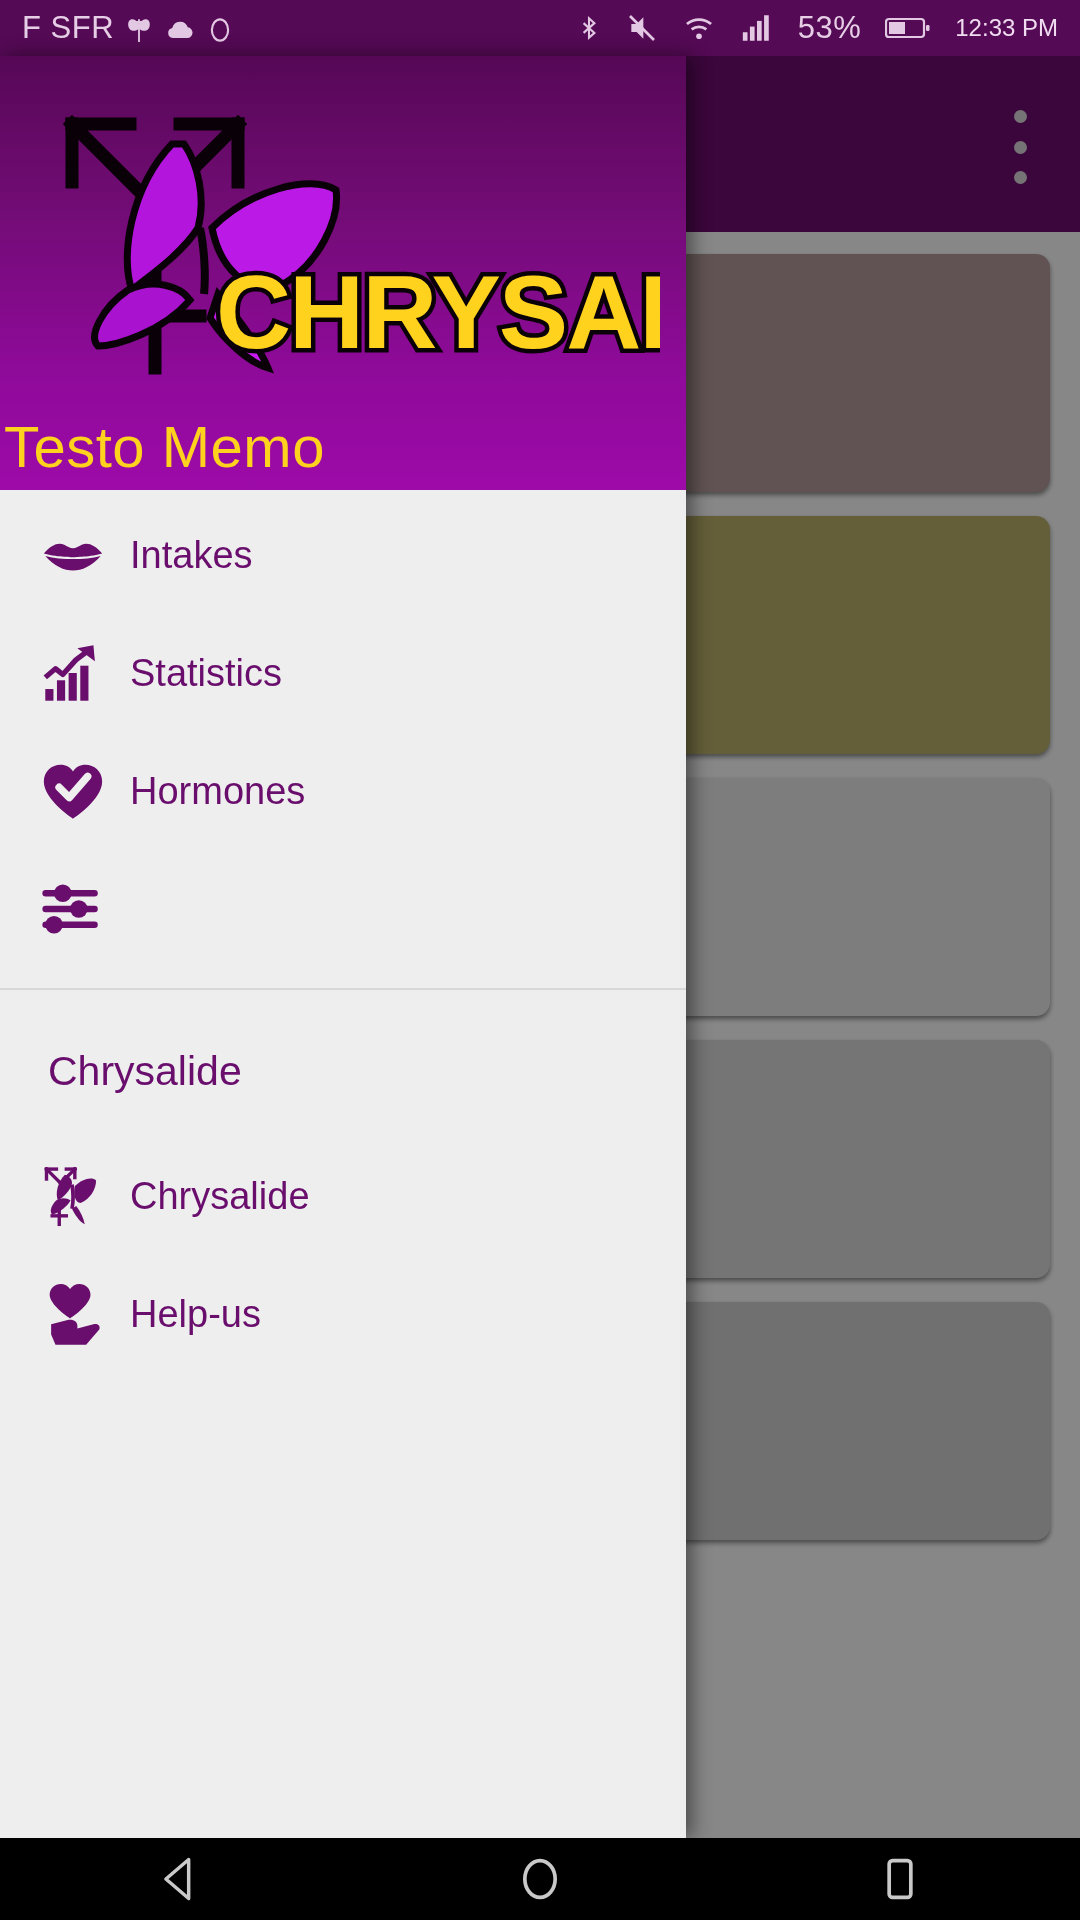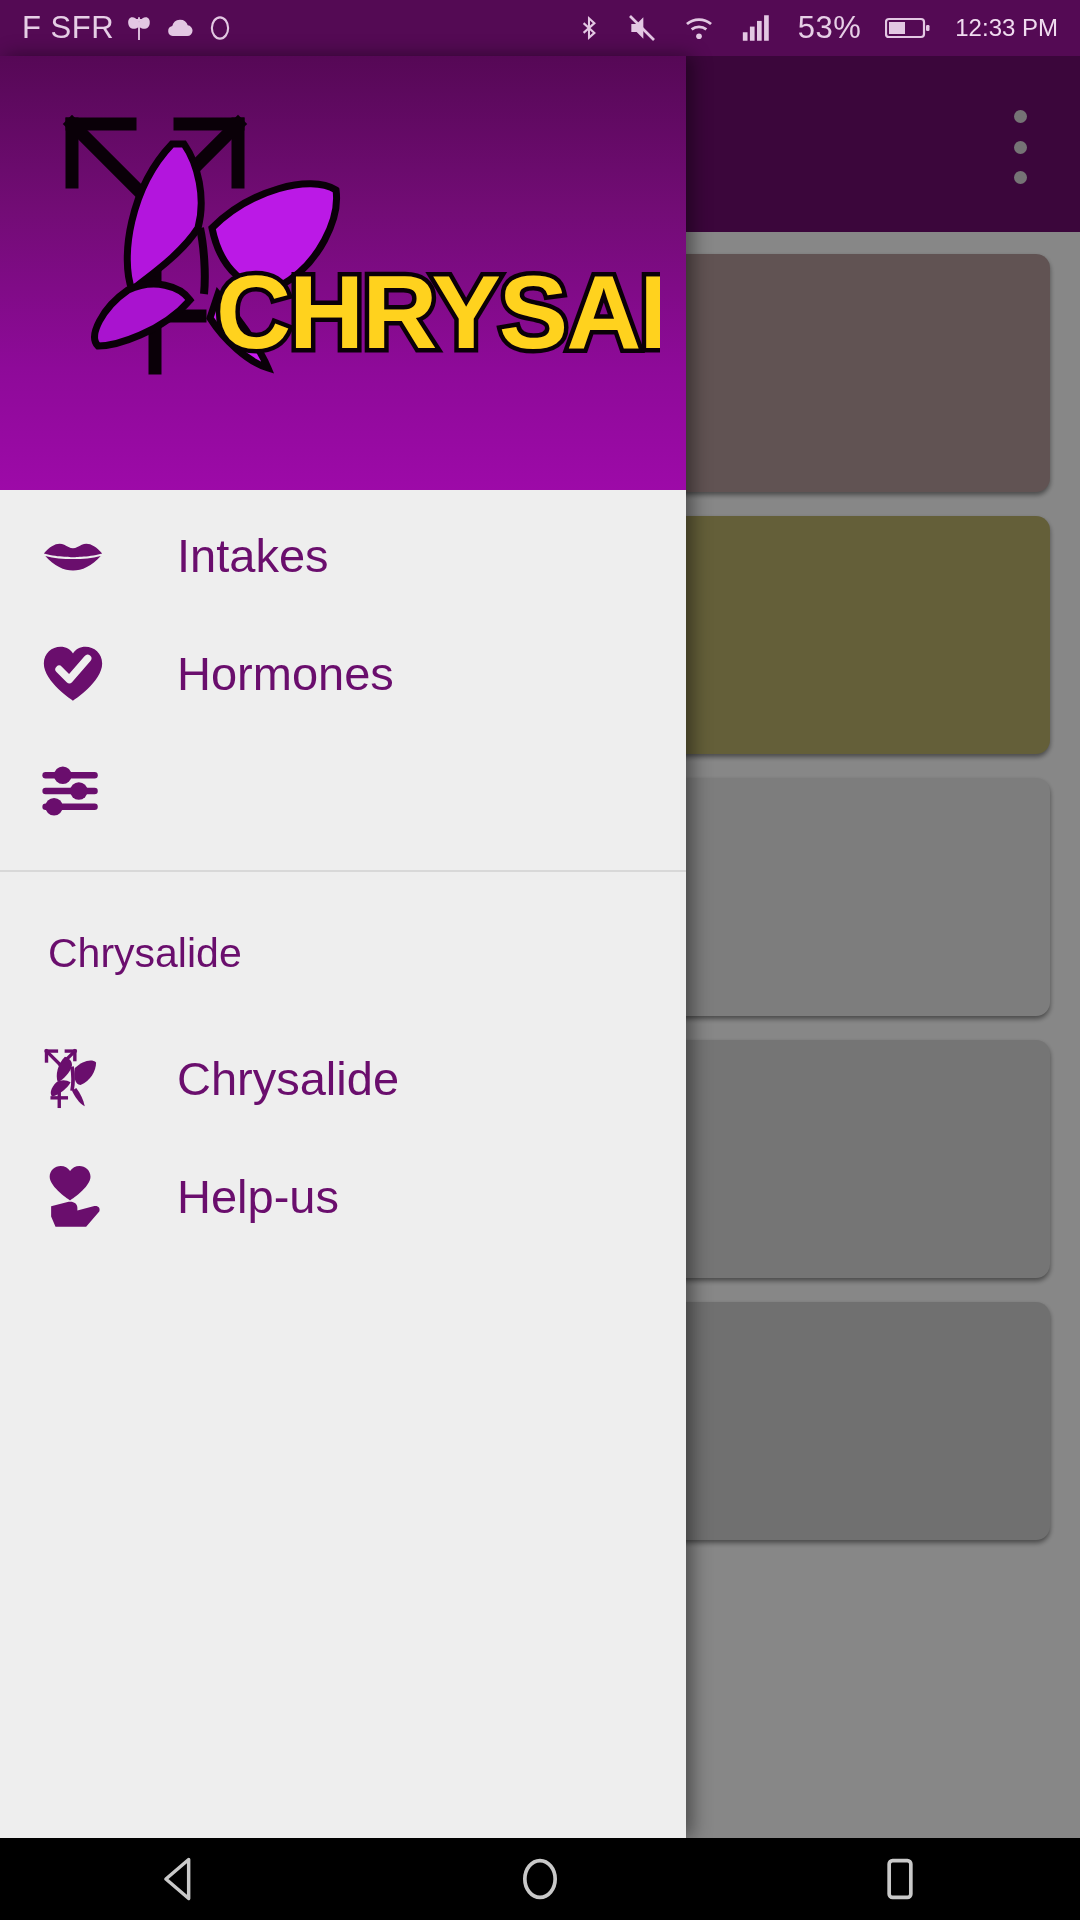--- a/index.html
+++ b/index.html
@@ -8,21 +8,21 @@
 
   #screen { position:relative; width:1080px; height:1920px; overflow:hidden; background:#efefef; }
 
   
   #statusbar {
     position:absolute; left:0; top:0; width:1080px; height:56px;
     background:#540A54;
     display:flex; align-items:center; justify-content:space-between;
     padding:0 22px; color:#e3c8e3;
   }
-  .sb-left { display:flex; align-items:center; gap:9px; }
+  .sb-left { display:flex; align-items:flex-end; gap:9px; }
   .sb-right { display:flex; align-items:center; gap:24px; }
   .sb-text { font-size:31px; letter-spacing:0.5px; color:#e6cfe6; white-space:nowrap; }
   .sb-time { font-size:24px; color:#f0dcf0; white-space:nowrap; }
   .sb-ico { display:block; }
 
   
   #bg { position:absolute; left:0; top:56px; width:1080px; height:1782px; background:#fafafa; }
   #bg-appbar { position:absolute; left:0; top:0; width:1080px; height:176px; background:#6E0C6E; }
   #bg-overflow { position:absolute; right:30px; top:54px; width:60px; height:74px;
                  display:flex; flex-direction:column; align-items:center; justify-content:space-between; }
@@ -51,21 +51,21 @@
   }
   #logo-wrap { position:absolute; left:20px; top:22px; width:640px; height:300px; }
   #drawer-title {
     position:absolute; left:4px; bottom:10px; font-size:58px; color:#FFD21E;
     letter-spacing:0.5px; white-space:nowrap;
   }
 
   .menu-list { padding-top:6px; }
   .menu-item { display:flex; align-items:center; height:118px; padding-left:38px; }
   .menu-icon { width:92px; min-width:92px; display:flex; align-items:center; justify-content:flex-start; }
-  .menu-label { font-size:47px; color:#6A0E6D; margin-left:47px; white-space:nowrap; }
+  .menu-label { font-size:38px; color:#6A0E6D; white-space:nowrap; }
 
   .divider { height:2px; background:#d8d8d8; margin-top:20px; }
   .section-title { font-size:41px; color:#6A0E6D; padding:58px 0 0 48px; white-space:nowrap; }
 
   
   #navbar { position:absolute; left:0; bottom:0; width:1080px; height:82px; background:#000;
             display:flex; align-items:center; justify-content:space-around; }
   #navbar > div { width:120px; height:82px; display:flex; align-items:center; justify-content:center; }
 </style>
 </head>
@@ -168,36 +168,50 @@
 
           <path d="M192 150 C230 112 290 96 316 112 C320 140 300 186 260 208 C226 216 200 190 192 150 Z" fill="#BB19E6" stroke="#0a0008" stroke-width="7"></path>
 
           <path d="M198 216 C218 240 238 266 248 290 C228 284 204 262 190 240 Z" fill="#C91BF0" stroke="#0a0008" stroke-width="7"></path>
 
           <path d="M180 150 C184 168 186 196 184 216" stroke="#0a0008" stroke-width="8" fill="none"></path>
 
           <text x="196" y="270" font-family="Liberation Sans, sans-serif" font-size="104" font-weight="bold" fill="#FFD21E" stroke="#0a0008" stroke-width="9" paint-order="stroke" letter-spacing="-2">CHRYSALIDE</text>
         </svg>
       </div>
+      <div id="drawer-title">Testo Memo</div>
     </div>
 
     <div class="menu-list">
 
       <div class="menu-item">
         <span class="menu-icon">
           <svg width="70" height="70" viewBox="0 0 48 48">
             <path fill="#6A0E6D" d="M4 23c5-6 10-8 14-6 2 1 4 2.4 6 2.4s4-1.4 6-2.4c4-2 9 0 14 6-6 1.6-10 2-14 2.2-4 .2-6 .4-6 .4s-2-.2-6-.4C14 25 10 24.6 4 23z"></path>
             <path fill="#6A0E6D" d="M5 24.6c6 7 13 10 19 10s13-3 19-10c-6 1.6-12 2.2-19 2.2s-13-.6-19-2.2z"></path>
           </svg>
         </span>
         <span class="menu-label">Intakes</span>
       </div>
 
 
 
+      <div class="menu-item">
+        <span class="menu-icon">
+          <svg width="70" height="70" viewBox="0 0 48 48">
+            <rect x="5" y="35" width="5.6" height="8" fill="#6A0E6D"></rect>
+            <rect x="13" y="29" width="5.6" height="14" fill="#6A0E6D"></rect>
+            <rect x="21" y="24" width="5.6" height="19" fill="#6A0E6D"></rect>
+            <rect x="29" y="19" width="5.6" height="24" fill="#6A0E6D"></rect>
+            <path d="M5 27 L12 21 L17 25 L26 15 L34 9" fill="none" stroke="#6A0E6D" stroke-width="3.6" stroke-linejoin="round"></path>
+            <path d="M38 5 L39 16 L27 7 Z" fill="#6A0E6D"></path>
+          </svg>
+        </span>
+        <span class="menu-label">Statistics</span>
+      </div>
 
       <div class="menu-item">
         <span class="menu-icon">
           <svg width="70" height="70" viewBox="0 0 48 48">
             <path fill="#6A0E6D" d="M24 43S4 30 4 17.5C4 10.5 9.5 6 15.5 6c3.6 0 6.9 1.8 8.5 4.6C25.6 7.8 28.9 6 32.5 6 38.5 6 44 10.5 44 17.5 44 30 24 43 24 43z"></path>
             <path fill="none" stroke="#efefef" stroke-width="5.2" stroke-linecap="round" stroke-linejoin="round" d="M14.5 21.5 L21.5 28.5 L34 14"></path>
           </svg>
         </span>
         <span class="menu-label">Hormones</span>
       </div>

